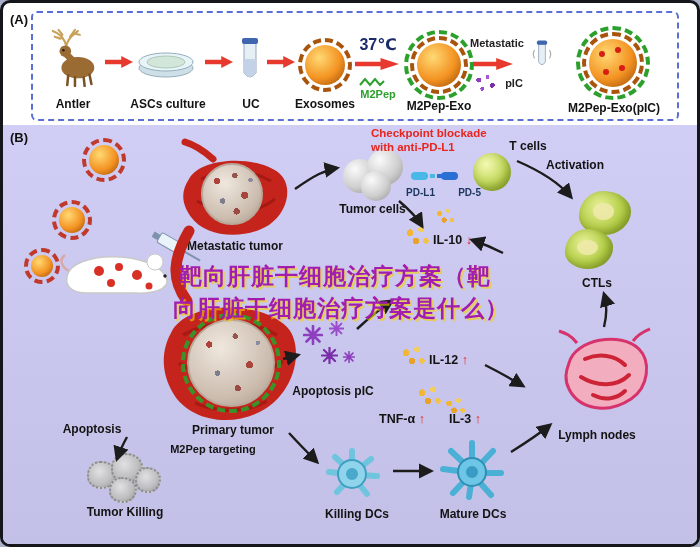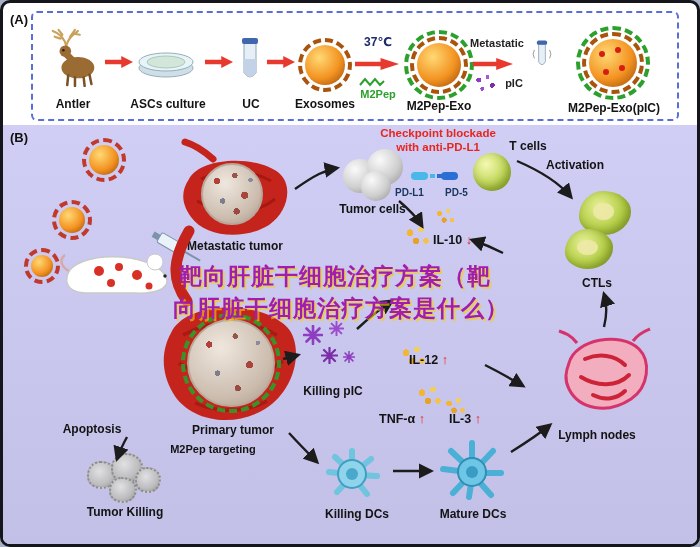--- a/index.html
+++ b/index.html
@@ -39,27 +39,27 @@
     radial-gradient(7px 7px at 25% 32%,#f2b632 46%,transparent 48%),
     radial-gradient(6px 6px at 64% 18%,#f2cf5a 46%,transparent 48%),
     radial-gradient(7px 7px at 46% 66%,#e8a22a 46%,transparent 48%),
     radial-gradient(6px 6px at 82% 66%,#f2c24a 46%,transparent 48%)}
   
   .picdots{position:absolute;width:26px;height:22px;background:
     radial-gradient(5px 5px at 22% 32%,#8e3fbf 48%,transparent 50%),
     radial-gradient(4px 4px at 56% 18%,#a55ad4 48%,transparent 50%),
     radial-gradient(5px 5px at 74% 56%,#7a2fa8 48%,transparent 50%),
     radial-gradient(4px 4px at 36% 72%,#9b4ccc 48%,transparent 50%)}
-  .chk{position:absolute;font-weight:bold;font-size:11.5px;color:#e8251f;text-align:center}
-  .pdlbl{position:absolute;font-weight:bold;font-size:10px;color:#1a355e;text-align:left}
+  .chk{position:absolute;font-weight:bold;font-size:11.5px;color:#e8251f;text-align:left}
+  .pdlbl{position:absolute;font-weight:bold;font-size:10px;color:#1a355e;text-align:right}
   .ra{font-weight:bold;color:#e8251f}
   .cytrow{position:absolute;font-weight:bold;font-size:12.5px;color:#131313;white-space:nowrap}
   .wm{position:absolute;font-weight:bold;font-size:23px;letter-spacing:1px;color:#a21caf;text-shadow:2px 2px 0 rgba(248,208,0,.6);white-space:nowrap;z-index:40}
   .stage{position:absolute;font-size:11px;color:#222;text-align:center;font-weight:bold}
-  .stage.blue{color:#1b2a6b;font-size:12px}
+  .stage.blue{color:#1b2a6b;font-size:16px}
   .stage.green{color:#2ca02c}
   svg{display:block}
 </style>
 </head>
 <body>
 
 <div class="frame">
 
   <div class="pa-box"></div>
   <div class="panel-letter" style="left:7px;top:9px">(A)</div>
@@ -239,40 +239,40 @@
   <div class="cyt" style="left:428px;top:202px;transform:scale(.8)"></div>
   <div class="cytrow" style="left:430px;top:230px">
     <span>IL-10</span>
     <span class="ra">↓</span>
   </div>
 
   <div class="wm" style="left:176px;top:258px">靶向肝脏干细胞治疗方案（靶</div>
   <div class="wm" style="left:170px;top:290px">向肝脏干细胞治疗方案是什么）</div>
 
   <div class="cyt" style="left:396px;top:342px"></div>
-  <div class="cytrow" style="left:406px;top:350px">
+  <div class="cytrow" style="left:426px;top:350px">
     <span>IL-12</span>
     <span class="ra">↑</span>
   </div>
 
   <div class="abs" style="left:298px;top:318px;width:58px;height:58px">
     <svg class="abs" style="left:2px;top:4px" viewBox="0 0 20 20" width="20" height="20">
         <path d="M10 1V19M1 10H19M3.5 3.5L16.5 16.5M16.5 3.5L3.5 16.5" stroke="#8e3fbf" stroke-width="2.6" stroke-linecap="round"></path>
       </svg>
     <svg class="abs" style="left:28px;top:0" viewBox="0 0 20 20" width="15" height="15">
         <path d="M10 1V19M1 10H19M3.5 3.5L16.5 16.5M16.5 3.5L3.5 16.5" stroke="#9b4ccc" stroke-width="2.6" stroke-linecap="round"></path>
       </svg>
     <svg class="abs" style="left:20px;top:26px" viewBox="0 0 20 20" width="17" height="17">
         <path d="M10 1V19M1 10H19M3.5 3.5L16.5 16.5M16.5 3.5L3.5 16.5" stroke="#7a2fa8" stroke-width="2.6" stroke-linecap="round"></path>
       </svg>
     <svg class="abs" style="left:42px;top:30px" viewBox="0 0 20 20" width="12" height="12">
         <path d="M10 1V19M1 10H19M3.5 3.5L16.5 16.5M16.5 3.5L3.5 16.5" stroke="#8e3fbf" stroke-width="2.6" stroke-linecap="round"></path>
       </svg>
   </div>
-  <div class="lbl" style="left:288px;top:382px;width:84px">Killing pIC</div>
+  <div class="lbl" style="left:288px;top:382px;width:84px">Apoptosis pIC</div>
 
   <div class="cyt" style="left:412px;top:382px"></div>
   <div class="cyt" style="left:438px;top:392px;transform:scale(.85)"></div>
   <div class="cytrow" style="left:376px;top:409px">
     <span>TNF-α</span>
     <span class="ra">↑</span>
   </div>
   <div class="cytrow" style="left:446px;top:409px">
     <span>IL-3</span>
     <span class="ra">↑</span>

